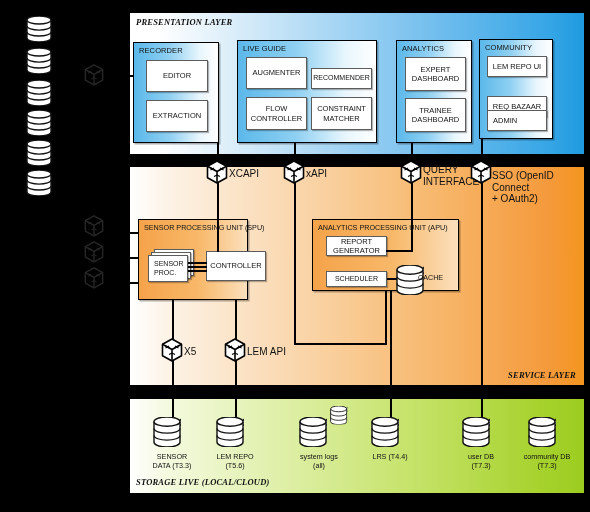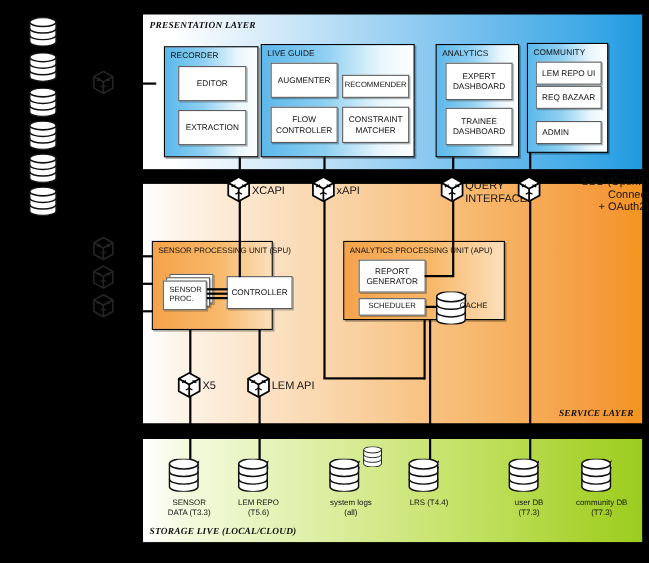--- a/index.html
+++ b/index.html
@@ -131,21 +131,21 @@
         <path d="M16 33 L22 30 L28 33" stroke="#262626" stroke-width="2.2" fill="none"></path>
       </svg></div>
 
   <div class="layer layer-pres abs" style="left:129px;top:12px;width:456px;height:143px;">
     <div class="layer-caption" style="left:6px;top:4px;">PRESENTATION LAYER</div>
   </div>
 
   <div class="hline" style="left:110px;top:75px;width:32px;"></div>
   <div class="vline" style="left:110px;top:60px;height:17px;"></div>
 
-  <div class="mod" style="left:149px;top:42px;width:86px;height:101px;">
+  <div class="mod" style="left:133px;top:42px;width:86px;height:101px;">
     <div class="mod-title">RECORDER</div>
     <div class="cmp ctr" style="left:12px;top:57px;width:62px;height:32px;">
       <span>EXTRACTION</span>
     </div>
     <div class="cmp ctr" style="left:12px;top:17px;width:62px;height:32px;">
       <span>EDITOR</span>
     </div>
   </div>
 
   <div class="mod" style="left:237px;top:40px;width:140px;height:103px;">
@@ -172,21 +172,21 @@
     <div class="cmp ctr" style="left:8px;top:57px;width:61px;height:34px;">
       <span>TRAINEE<br>DASHBOARD</span>
     </div>
   </div>
 
   <div class="mod" style="left:479px;top:39px;width:74px;height:100px;">
     <div class="mod-title">COMMUNITY</div>
     <div class="cmp ctr" style="left:7px;top:16px;width:60px;height:21px;">
       <span>LEM REPO UI</span>
     </div>
-    <div class="cmp ctr" style="left:7px;top:38px;width:60px;height:21px;">
+    <div class="cmp ctr" style="left:7px;top:56px;width:60px;height:21px;">
       <span>REQ BAZAAR</span>
     </div>
     <div class="cmp" style="left:7px;top:70px;width:60px;height:21px;">
       <span>ADMIN</span>
     </div>
   </div>
 
   <div class="vline" style="left:217px;top:143px;height:35px;"></div>
   <div class="vline" style="left:294px;top:143px;height:35px;"></div>
   <div class="vline" style="left:411px;top:143px;height:35px;"></div>
@@ -217,21 +217,21 @@
 
   <div class="hline" style="left:188px;top:262px;width:19px;"></div>
   <div class="hline" style="left:188px;top:266px;width:19px;"></div>
   <div class="hline" style="left:188px;top:270px;width:19px;"></div>
 
   <div class="vline" style="left:217px;top:178px;height:74px;"></div>
 
   <div class="unit" style="left:312px;top:219px;width:147px;height:72px;">
     <div class="unit-title">ANALYTICS PROCESSING UNIT (APU)</div>
   </div>
-  <div class="cmp ctr" style="left:326px;top:236px;width:61px;height:30px;">
+  <div class="cmp ctr" style="left:326px;top:236px;width:61px;height:20px;">
     <span>REPORT<br>GENERATOR</span>
   </div>
   <div class="cmp ctr" style="left:326px;top:271px;width:61px;height:16px;">
     <span style="font-size:7px">SCHEDULER</span>
   </div>
 
   <div class="hline" style="left:386px;top:250px;width:26px;"></div>
   <div class="vline" style="left:411px;top:178px;height:74px;"></div>
 
   <div class="hline" style="left:387px;top:278px;width:12px;"></div>
@@ -295,21 +295,21 @@
 
   <div class="cube" style="left:470px;top:160px;">
       <svg viewBox="0 0 44 48" xmlns="http://www.w3.org/2000/svg">
         <path d="M22 2 L41 12.5 L41 35.5 L22 46 L3 35.5 L3 12.5 Z" fill="#fff" stroke="#000" stroke-width="3.2" stroke-linejoin="round"></path>
         <path d="M22 23 L41 12.5 M22 23 L3 12.5 M22 23 L22 46" fill="none" stroke="#000" stroke-width="3.2" stroke-linejoin="round"></path>
         <path d="M10 16 L17 20 M16 16 L9 20" stroke="#000" stroke-width="2.2" fill="none"></path>
         <path d="M28 16 L35 20 M34 16 L27 20" stroke="#000" stroke-width="2.2" fill="none"></path>
         <path d="M16 33 L22 30 L28 33" stroke="#000" stroke-width="2.2" fill="none"></path>
       </svg>
     </div>
-  <div class="cube-label" style="left:492px;top:160px;white-space:pre-line;text-align:right;">SSO (OpenID Connect<br>+ OAuth2)</div>
+  <div class="cube-label" style="left:492px;top:170px;white-space:pre-line;">SSO (OpenID Connect<br>+ OAuth2)</div>
 
   <div class="cube" style="left:161px;top:338px;">
       <svg viewBox="0 0 44 48" xmlns="http://www.w3.org/2000/svg">
         <path d="M22 2 L41 12.5 L41 35.5 L22 46 L3 35.5 L3 12.5 Z" fill="#fff" stroke="#000" stroke-width="3.2" stroke-linejoin="round"></path>
         <path d="M22 23 L41 12.5 M22 23 L3 12.5 M22 23 L22 46" fill="none" stroke="#000" stroke-width="3.2" stroke-linejoin="round"></path>
         <path d="M10 16 L17 20 M16 16 L9 20" stroke="#000" stroke-width="2.2" fill="none"></path>
         <path d="M28 16 L35 20 M34 16 L27 20" stroke="#000" stroke-width="2.2" fill="none"></path>
         <path d="M16 33 L22 30 L28 33" stroke="#000" stroke-width="2.2" fill="none"></path>
       </svg>
     </div>

